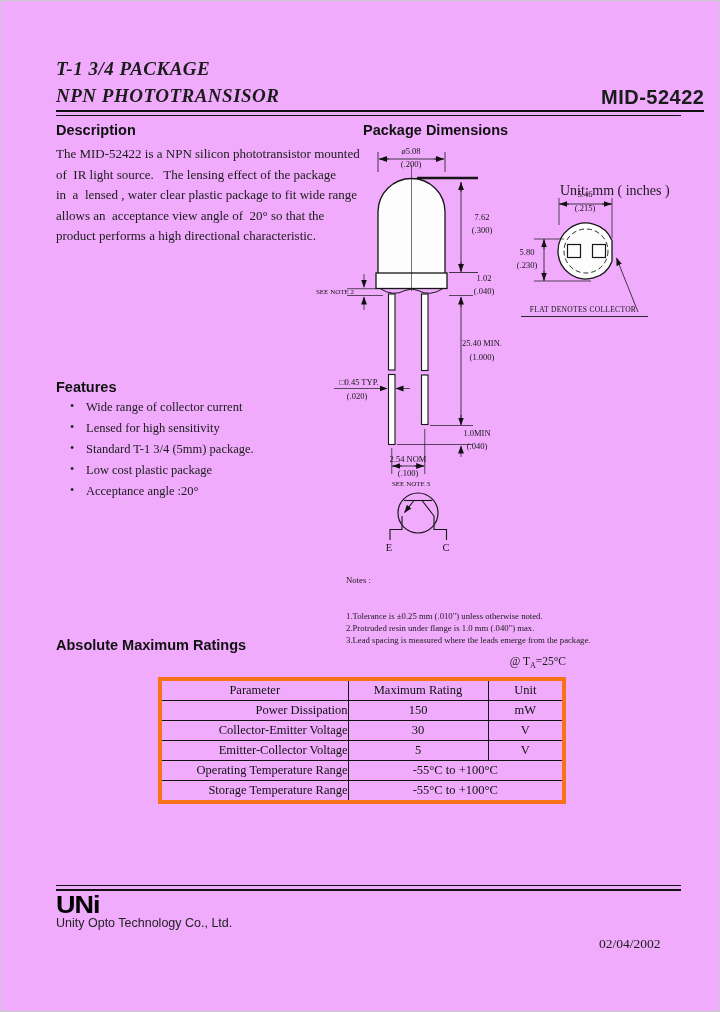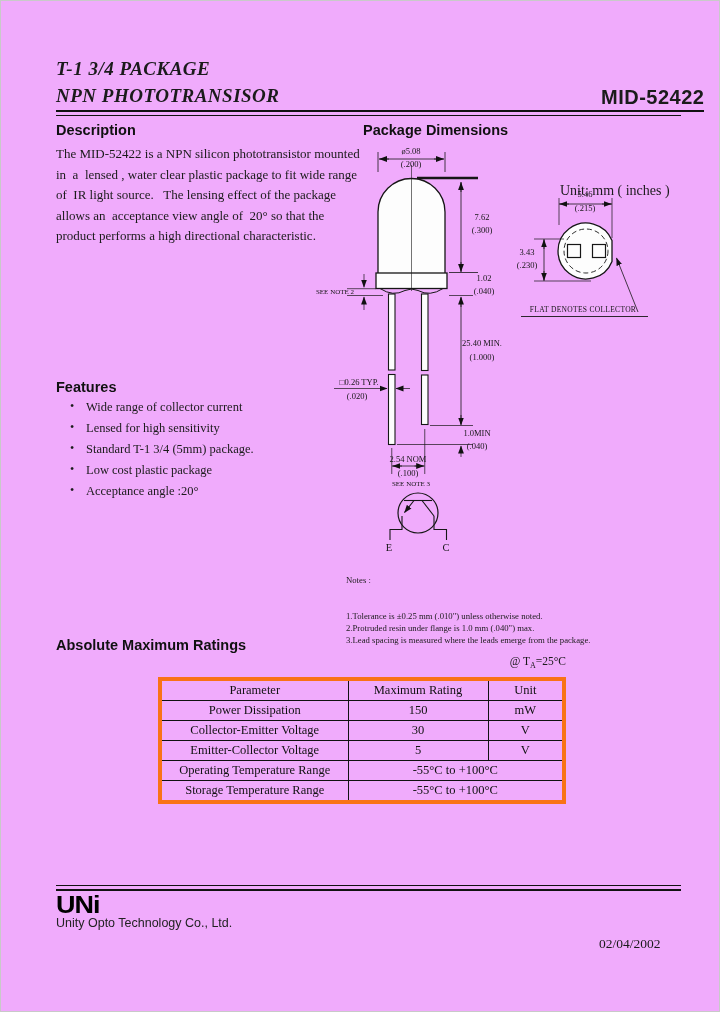--- a/index.html
+++ b/index.html
@@ -32,42 +32,42 @@
   .notes{font-size:8.7px;line-height:12px;white-space:pre;}
   
   .cond{font-size:11.5px;}
   .cond sub{font-size:8px;}
   table.ratings{border-collapse:collapse;table-layout:fixed;width:404px;}
   table.ratings td,table.ratings th{
     border:1.5px solid #111;height:19px;padding:0 0 0 0;
     font-family:"Liberation Serif",serif;font-size:12.5px;font-weight:normal;color:#111;
   }
   table.ratings{border:4px solid #f97316;}
-  td.c-param{text-align:center;padding-left:4px;}
+  td.c-param{text-align:right;padding-left:4px;}
   .c-center{text-align:center;}
   
   .logo{font-family:"Liberation Sans",sans-serif;font-weight:900;font-size:27px;letter-spacing:-1px;color:#000;transform:scaleY(0.92);transform-origin:left top;}
   .company{font-family:"Liberation Sans",sans-serif;font-size:12.5px;color:#222;}
   .date{font-size:13.5px;}
 </style>
 </head>
 <body>
 
 <div class="page">
 
   <div class="abs title-line" style="left:55px;top:57px;">T-1 3/4 PACKAGE</div>
   <div class="abs title-line" style="left:55px;top:84px;">NPN PHOTOTRANSISOR</div>
   <div class="abs part-no" style="left:556px;top:85px;margin-left:44px;">MID-52422</div>
   <div class="abs hrule" style="top:109px;"></div>
 
   <div class="abs sec-h" style="left:55px;top:121px;">Description</div>
   <div class="abs" style="left:55px;top:143px;width:305px;" id="desc-lines">
       <div class="body-line">The MID-52422 is a NPN silicon phototransistor mounted</div>
+      <div class="body-line">of  IR light source.   The lensing effect of the package</div>
       <div class="body-line">in  a  lensed , water clear plastic package to fit wide range</div>
-      <div class="body-line">of  IR light source.   The lensing effect of the package</div>
       <div class="body-line">allows an  acceptance view angle of  20° so that the</div>
       <div class="body-line">product performs a high directional characteristic.</div>
     </div>
 
   <div class="abs sec-h" style="left:55px;top:378px;">Features</div>
   <div class="abs" style="left:55px;top:399px;width:300px;" id="features-list">
       <div class="feature-item"><span class="bullet">•</span><span>Wide range of collector current</span></div>
       <div class="feature-item"><span class="bullet">•</span><span>Lensed for high sensitivity</span></div>
       <div class="feature-item"><span class="bullet">•</span><span>Standard T-1 3/4 (5mm) package.</span></div>
       <div class="feature-item"><span class="bullet">•</span><span>Low cost plastic package</span></div>
@@ -162,32 +162,32 @@
 
     <div class="dim" style="left:110px;top:10px;">ø5.08</div>
     <div class="dim" style="left:110px;top:23px;">(.200)</div>
     <div class="dim" style="left:181px;top:76px;">7.62</div>
     <div class="dim" style="left:181px;top:89px;">(.300)</div>
     <div class="dim" style="left:183px;top:137px;">1.02</div>
     <div class="dim" style="left:183px;top:150px;">(.040)</div>
     <div class="dim small" style="left:34px;top:151px;">SEE NOTE 2</div>
     <div class="dim" style="left:181px;top:202px;">25.40 MIN.</div>
     <div class="dim" style="left:181px;top:216px;">(1.000)</div>
-    <div class="dim" style="left:58px;top:241px;">□0.26 TYP.</div>
+    <div class="dim" style="left:58px;top:241px;">□0.45 TYP.</div>
     <div class="dim" style="left:56px;top:255px;">(.020)</div>
     <div class="dim" style="left:176px;top:292px;">1.0MIN</div>
     <div class="dim" style="left:176px;top:305px;">(.040)</div>
     <div class="dim" style="left:107px;top:318px;">2.54 NOM</div>
     <div class="dim" style="left:107px;top:332px;">(.100)</div>
     <div class="dim small" style="left:110px;top:343px;">SEE NOTE 3</div>
     <div class="dim pin" style="left:88px;top:406px;">E</div>
     <div class="dim pin" style="left:145px;top:406px;">C</div>
     <div class="dim" style="left:284px;top:53px;">5.46</div>
     <div class="dim" style="left:284px;top:67px;">(.215)</div>
-    <div class="dim" style="left:226px;top:111px;">3.43</div>
+    <div class="dim" style="left:226px;top:111px;">5.80</div>
     <div class="dim" style="left:226px;top:124px;">(.230)</div>
     <div class="dim flat" style="left:282px;top:168px;">FLAT DENOTES COLLECTOR</div>
   </div>
 
   <div class="abs notes" style="left:345px;top:549px;">
     <div>Notes :</div>
     <div id="notes-list"><div>1.Tolerance is ±0.25 mm (.010") unless otherwise noted.</div><div>2.Protruded resin under flange is 1.0 mm (.040") max.</div><div>3.Lead spacing is measured where the leads emerge from the package.</div></div>
   </div>
 
   <div class="abs sec-h" style="left:55px;top:636px;">Absolute Maximum Ratings</div>

